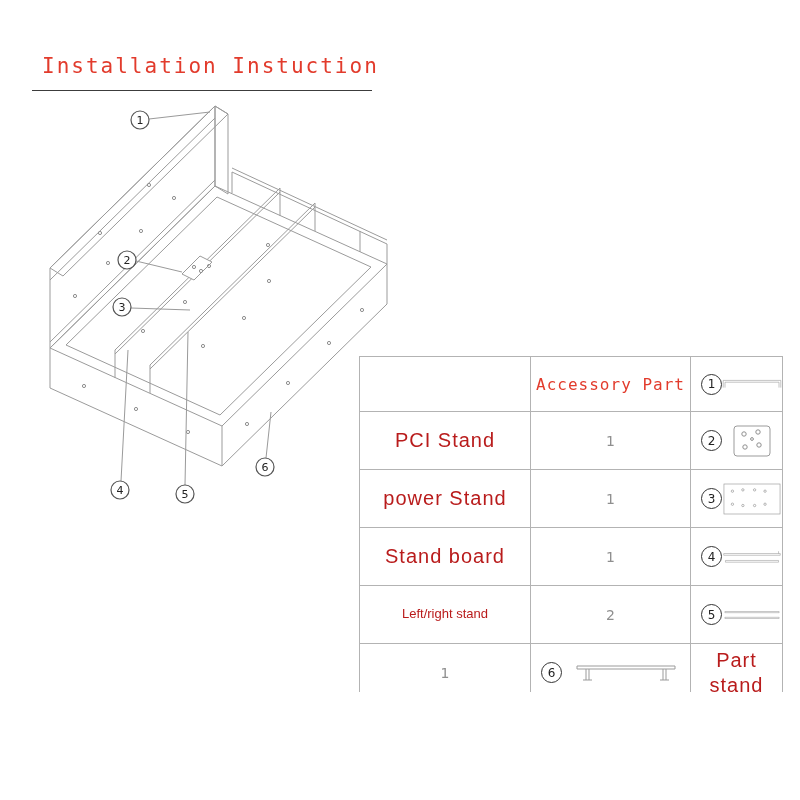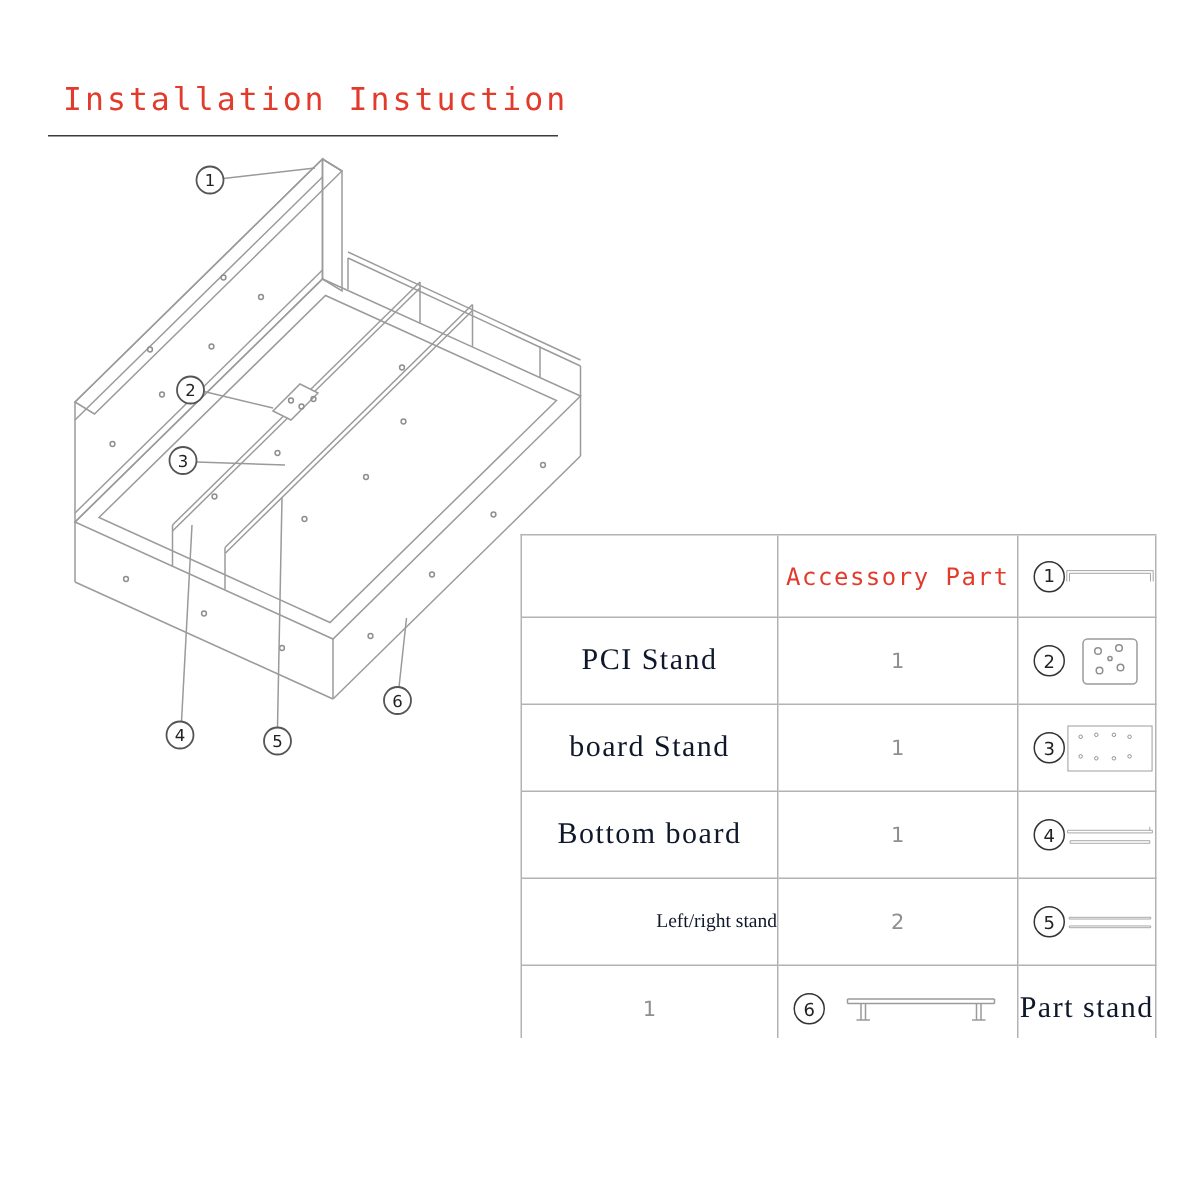--- a/index.html
+++ b/index.html
@@ -17,43 +17,43 @@
   .diagram{position:absolute;left:20px;top:90px;}
   .wire{stroke:#9b9b9b;fill:none;stroke-width:1;}
   .plate{stroke:#9b9b9b;fill:#ffffff;stroke-width:1;}
   .holes circle{stroke:#8f8f8f;fill:none;stroke-width:1;}
   .leaders line{stroke:#9a9a9a;stroke-width:1;}
   .callout circle{stroke:#555;fill:#fff;stroke-width:1.2;}
   .callout text{fill:#222;font-size:11px;font-family:"DejaVu Sans", sans-serif;
                 text-anchor:middle;}
 
   
-  .table{position:absolute;left:347px;top:356px;width:423px;
+  .table{position:absolute;left:359px;top:356px;width:423px;
          display:grid;grid-template-columns:171px 160px 92px;
          grid-template-rows:55px repeat(6,58px);
          border-top:1px solid #b3b3b3;border-left:1px solid #b3b3b3;
          background:#fff;}
   .cell{border-right:1px solid #b3b3b3;border-bottom:1px solid #b3b3b3;
         display:flex;align-items:center;justify-content:center;
         box-sizing:border-box;}
   .head{color:#e23b2c;font-family:"DejaVu Sans Mono", monospace;}
   .head.name-col{font-size:16px;letter-spacing:1px;}
   .head.qty-col{font-size:15px;letter-spacing:1px;}
   .icon-cell{justify-content:flex-start;padding-left:10px;}
   .marker{flex:0 0 auto;width:19px;height:19px;border:1.3px solid #333;
           border-radius:50%;display:flex;align-items:center;justify-content:center;
           font-size:12px;color:#222;}
   .marker i{font-style:normal;}
   .part-icon{margin:0 auto;display:block;}
   .part-icon path,.part-icon rect{stroke:#9b9b9b;fill:none;stroke-width:1;}
   .part-icon circle{stroke:#8f8f8f;fill:none;stroke-width:1;}
-  .name-cell{flex-direction:column;color:#0f172a;
-             font-family:Liberation Serif, serif;text-align:center;}
+  .name-cell{flex-direction:column;color:#b91c1c;
+             font-family:Liberation Sans, sans-serif;text-align:center;}
   .name-lg{font-size:20px;letter-spacing:1px;}
-  .name-sm{font-size:13px;align-items:flex-end;}
+  .name-sm{font-size:13px;}
   .name-cell span{display:block;line-height:1.25;}
   .qty-cell{color:#8f8f8f;font-size:14px;font-family:"DejaVu Sans", sans-serif;}
 </style>
 </head>
 <body>
 
 <div class="page">
 
   <div class="title">Installation Instuction</div>
   <div class="title-rule"></div>
@@ -187,42 +187,42 @@
       <svg class="part-icon" width="44" height="36" viewBox="0 0 44 36">
         <rect x="4" y="3" width="36" height="30" rx="3"></rect>
         <circle cx="14" cy="11" r="2.2"></circle>
           <circle cx="28" cy="9" r="2.2"></circle>
         <circle cx="15" cy="24" r="2.2"></circle>
           <circle cx="29" cy="22" r="2.2"></circle>
         <circle cx="22" cy="16" r="1.4"></circle>
       </svg>
     </div>
     <div class="cell name-cell name-lg">
-      <span>board Stand</span>
+      <span>power Stand</span>
     </div>
     <div class="cell qty-cell">1</div>
 
     <div class="cell icon-cell">
       <span class="marker">
           <i>3</i>
         </span>
       <svg class="part-icon" width="92" height="52" viewBox="0 0 92 52">
         <rect x="3" y="3" width="86" height="46"></rect>
         <circle cx="16" cy="14" r="1.8"></circle>
           <circle cx="32" cy="12" r="1.8"></circle>
         <circle cx="50" cy="12" r="1.8"></circle>
           <circle cx="66" cy="14" r="1.8"></circle>
         <circle cx="16" cy="34" r="1.8"></circle>
           <circle cx="32" cy="36" r="1.8"></circle>
         <circle cx="50" cy="36" r="1.8"></circle>
           <circle cx="66" cy="34" r="1.8"></circle>
       </svg>
     </div>
     <div class="cell name-cell name-lg">
-      <span>Bottom board</span>
+      <span>Stand board</span>
     </div>
     <div class="cell qty-cell">1</div>
 
     <div class="cell icon-cell">
       <span class="marker">
           <i>4</i>
         </span>
       <svg class="part-icon" width="104" height="24" viewBox="0 0 104 24">
         <path d="M3 6 H101 M3 9 H101 M3 6 V9 M101 6 V9 M98 2 V6 M6 18 H98 M6 21 H98 M6 18 V21 M98 18 V21"></path>
       </svg>

